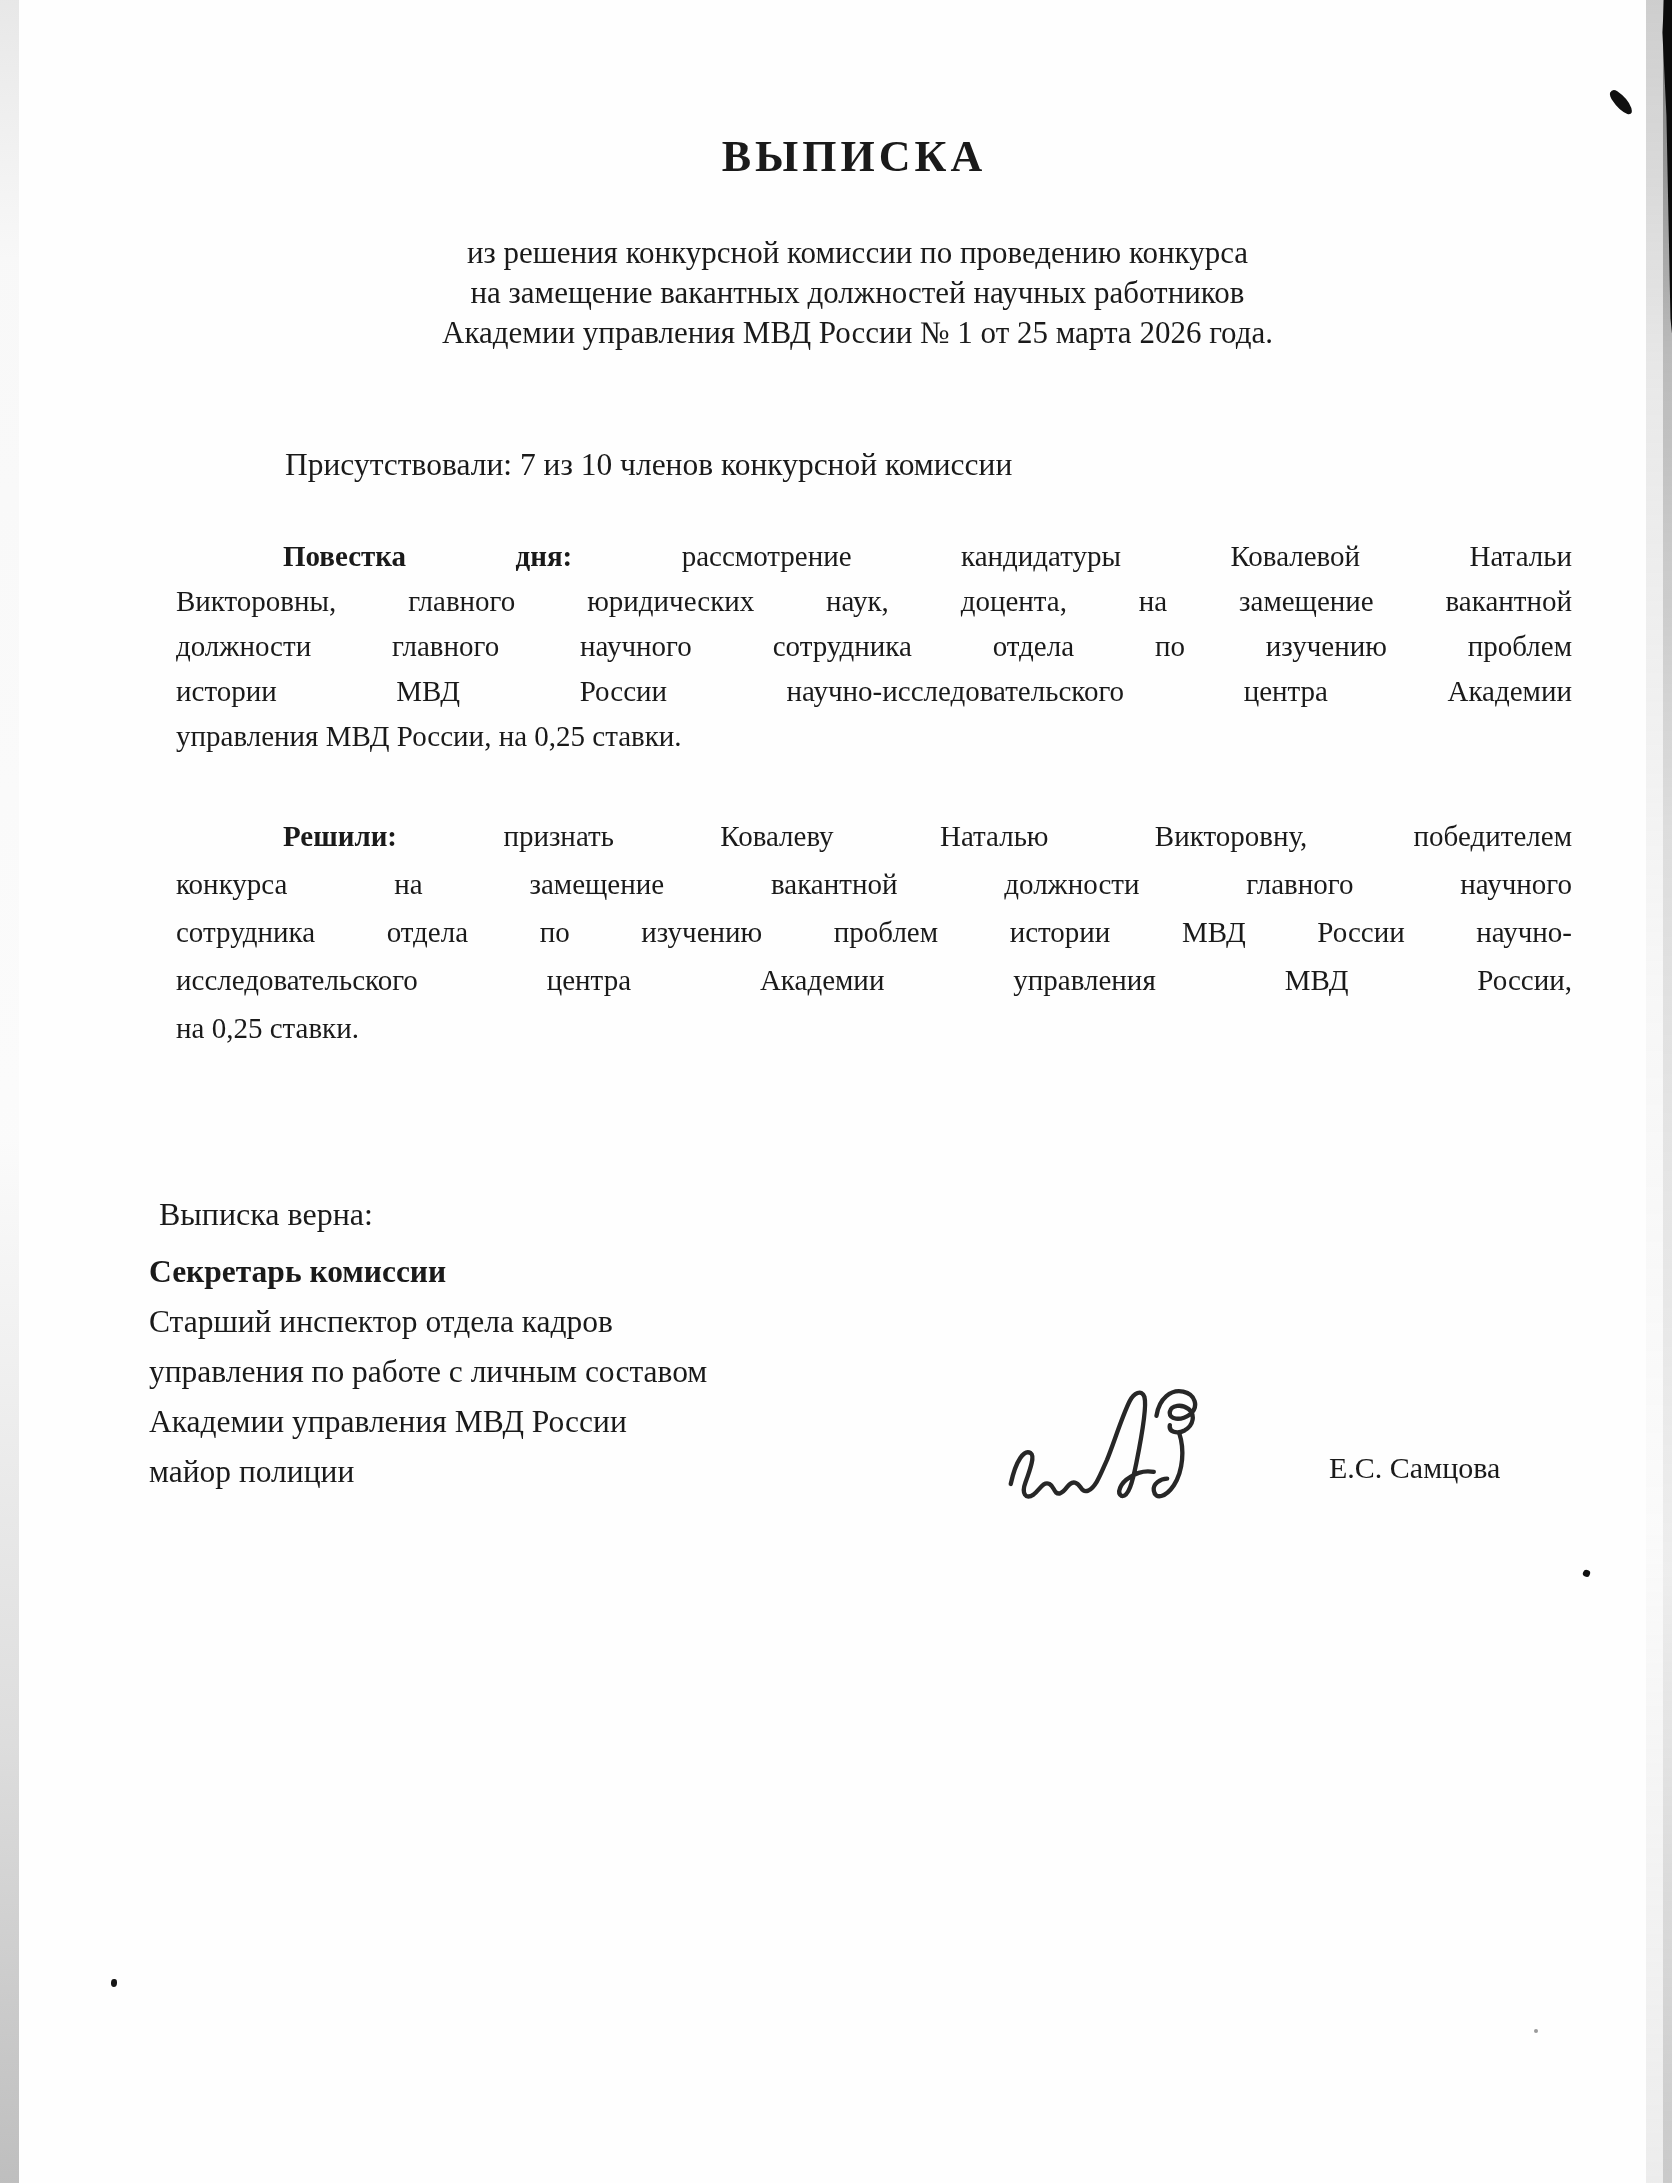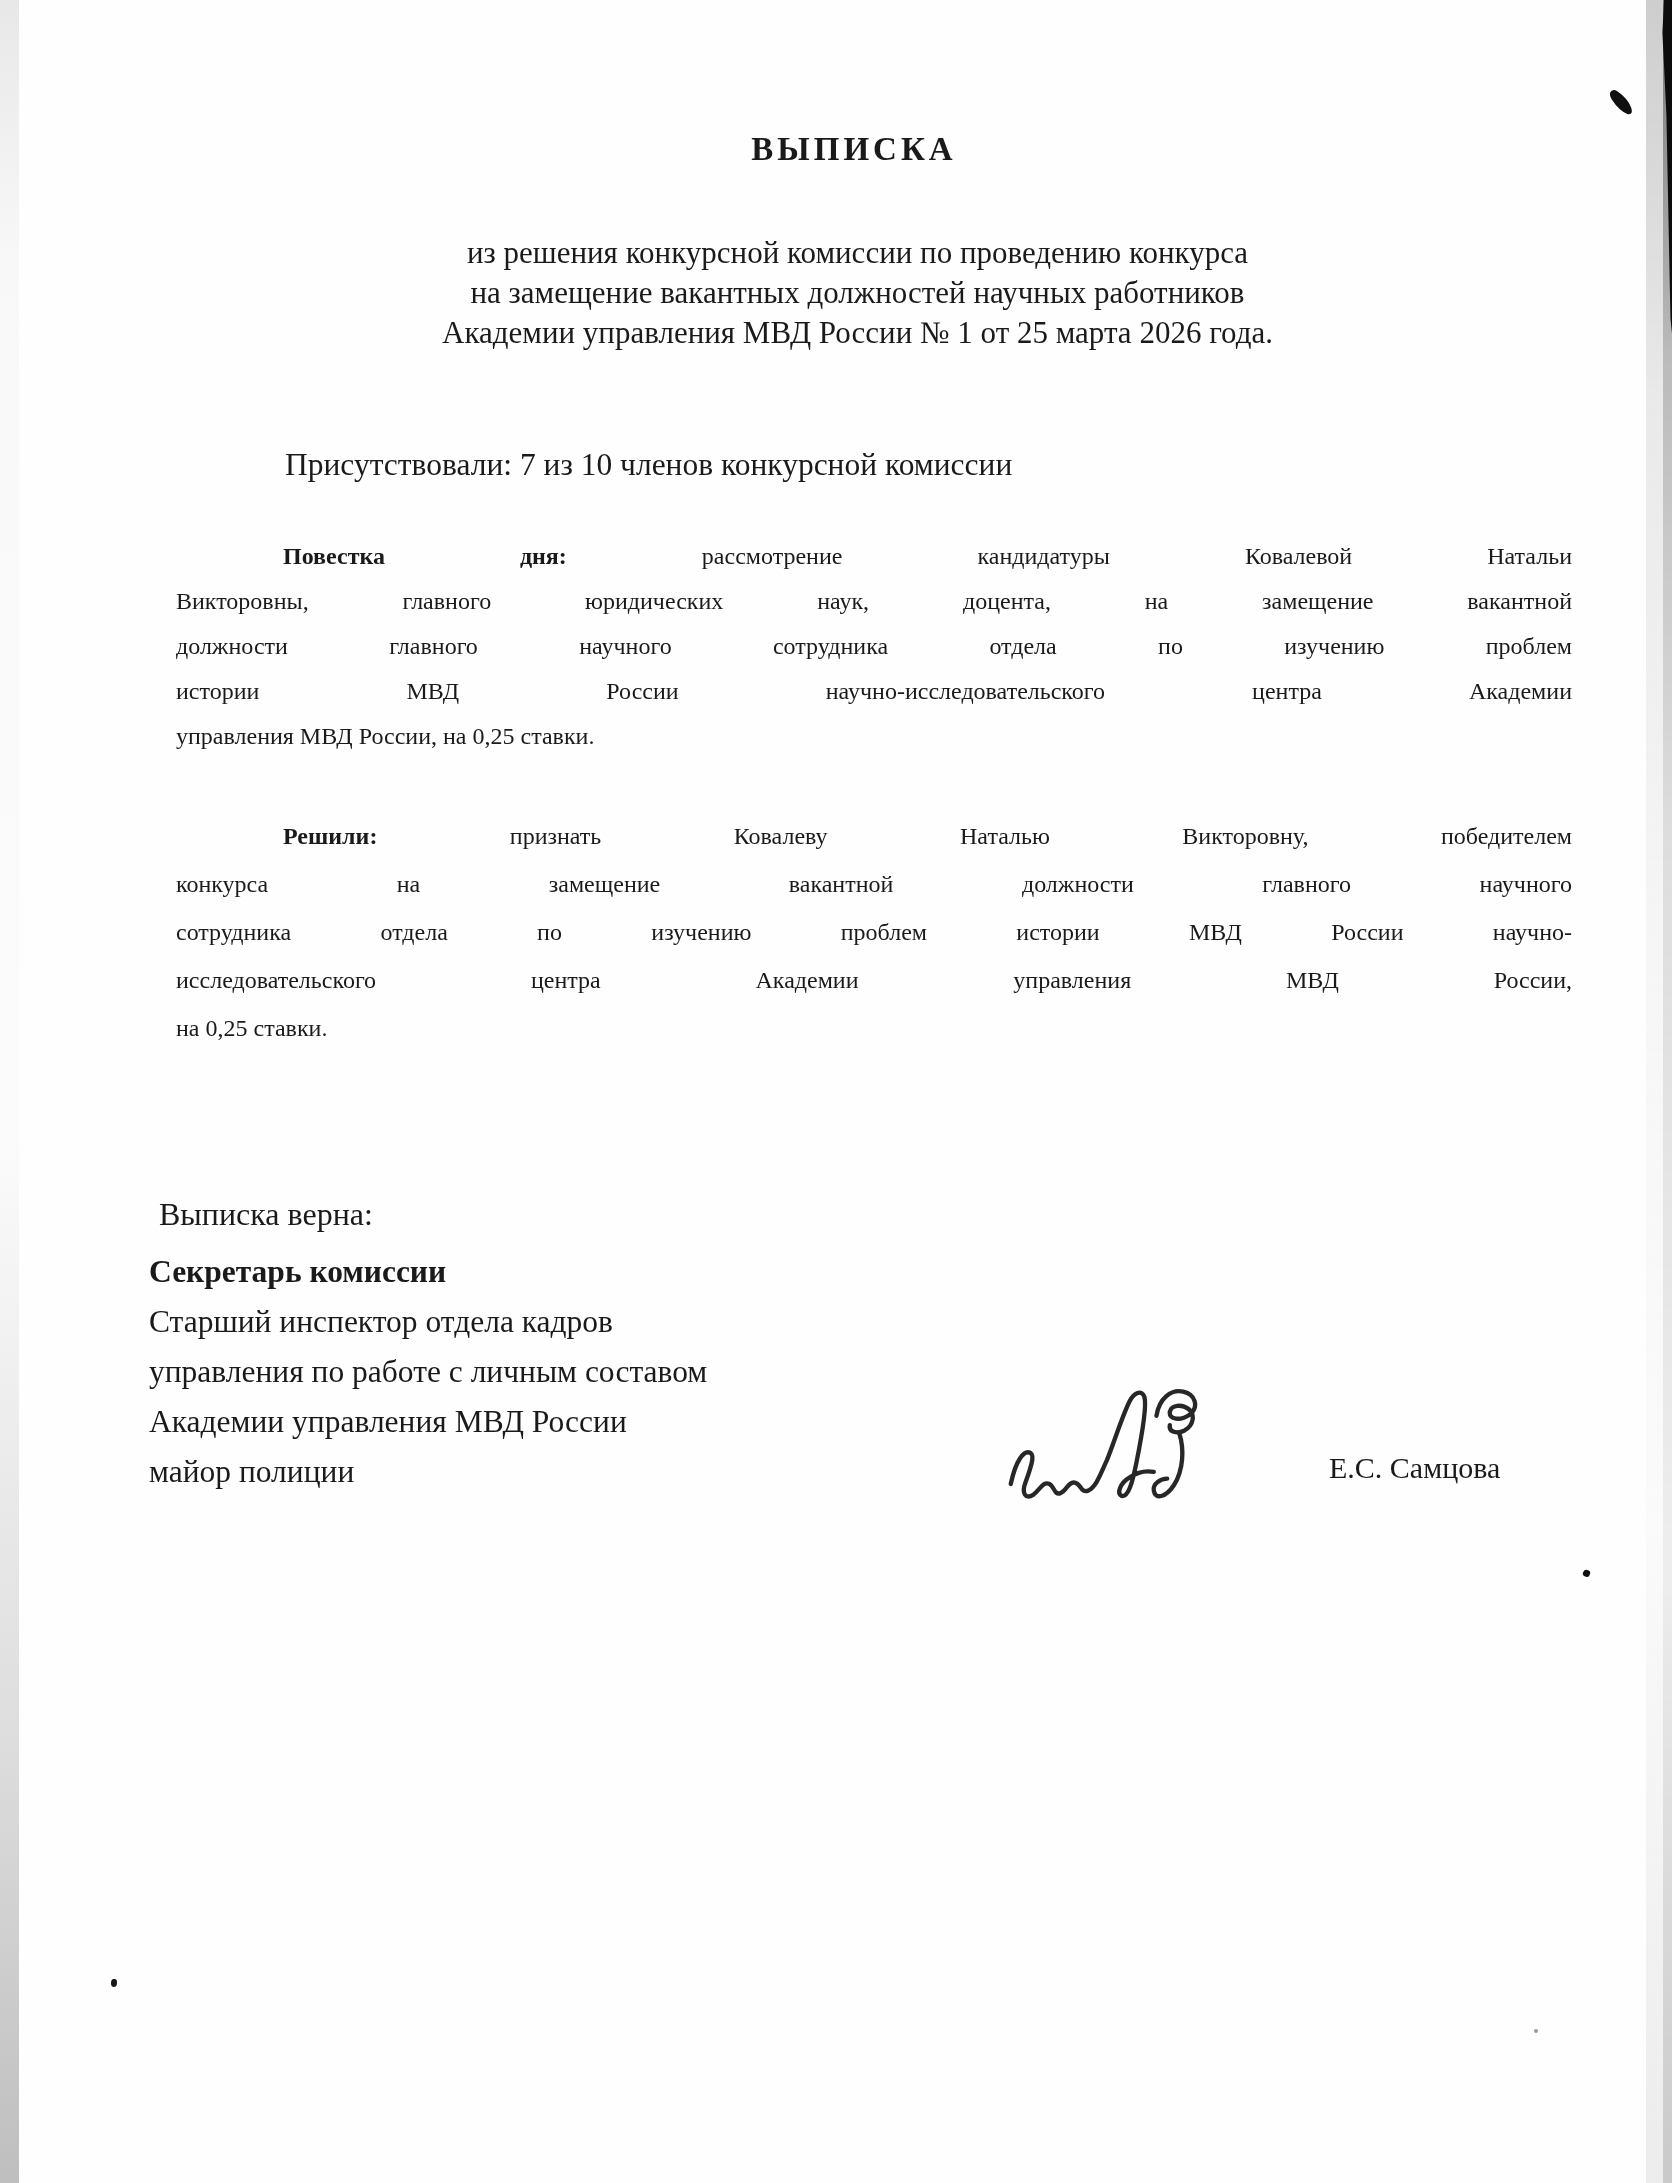--- a/index.html
+++ b/index.html
@@ -9,34 +9,34 @@
     background:#fefefe;
     overflow:hidden;
     font-family:"Liberation Serif","DejaVu Serif",serif;
     color:#1a1a1a;
   }
   .scan-text{filter:blur(0.3px);}
   .abs{position:absolute;}
   .doc-title{
     left:35px;top:131px;width:1638px;
     text-align:center;
-    font-size:33px;font-weight:bold;letter-spacing:4px;
+    font-size:44px;font-weight:bold;letter-spacing:4px;
   }
   .subtitle{
     left:335px;top:233px;width:1045px;
     text-align:center;
     font-size:31px;font-weight:normal;line-height:40px;
   }
   .attendance{
     left:285px;top:447px;
     font-size:31.5px;
   }
   .para{
     left:176px;width:1396px;
-    font-size:24px;
+    font-size:29px;
   }
   .para .ln{
     text-align:justify;
     text-align-last:justify;
   }
   .para .ln.first{text-indent:107px;}
   .para .ln.last{text-align-last:left;}
   .agenda{top:534px;line-height:45px;}
   .resolution{top:812px;line-height:48px;}
   .lead{font-weight:bold;}

